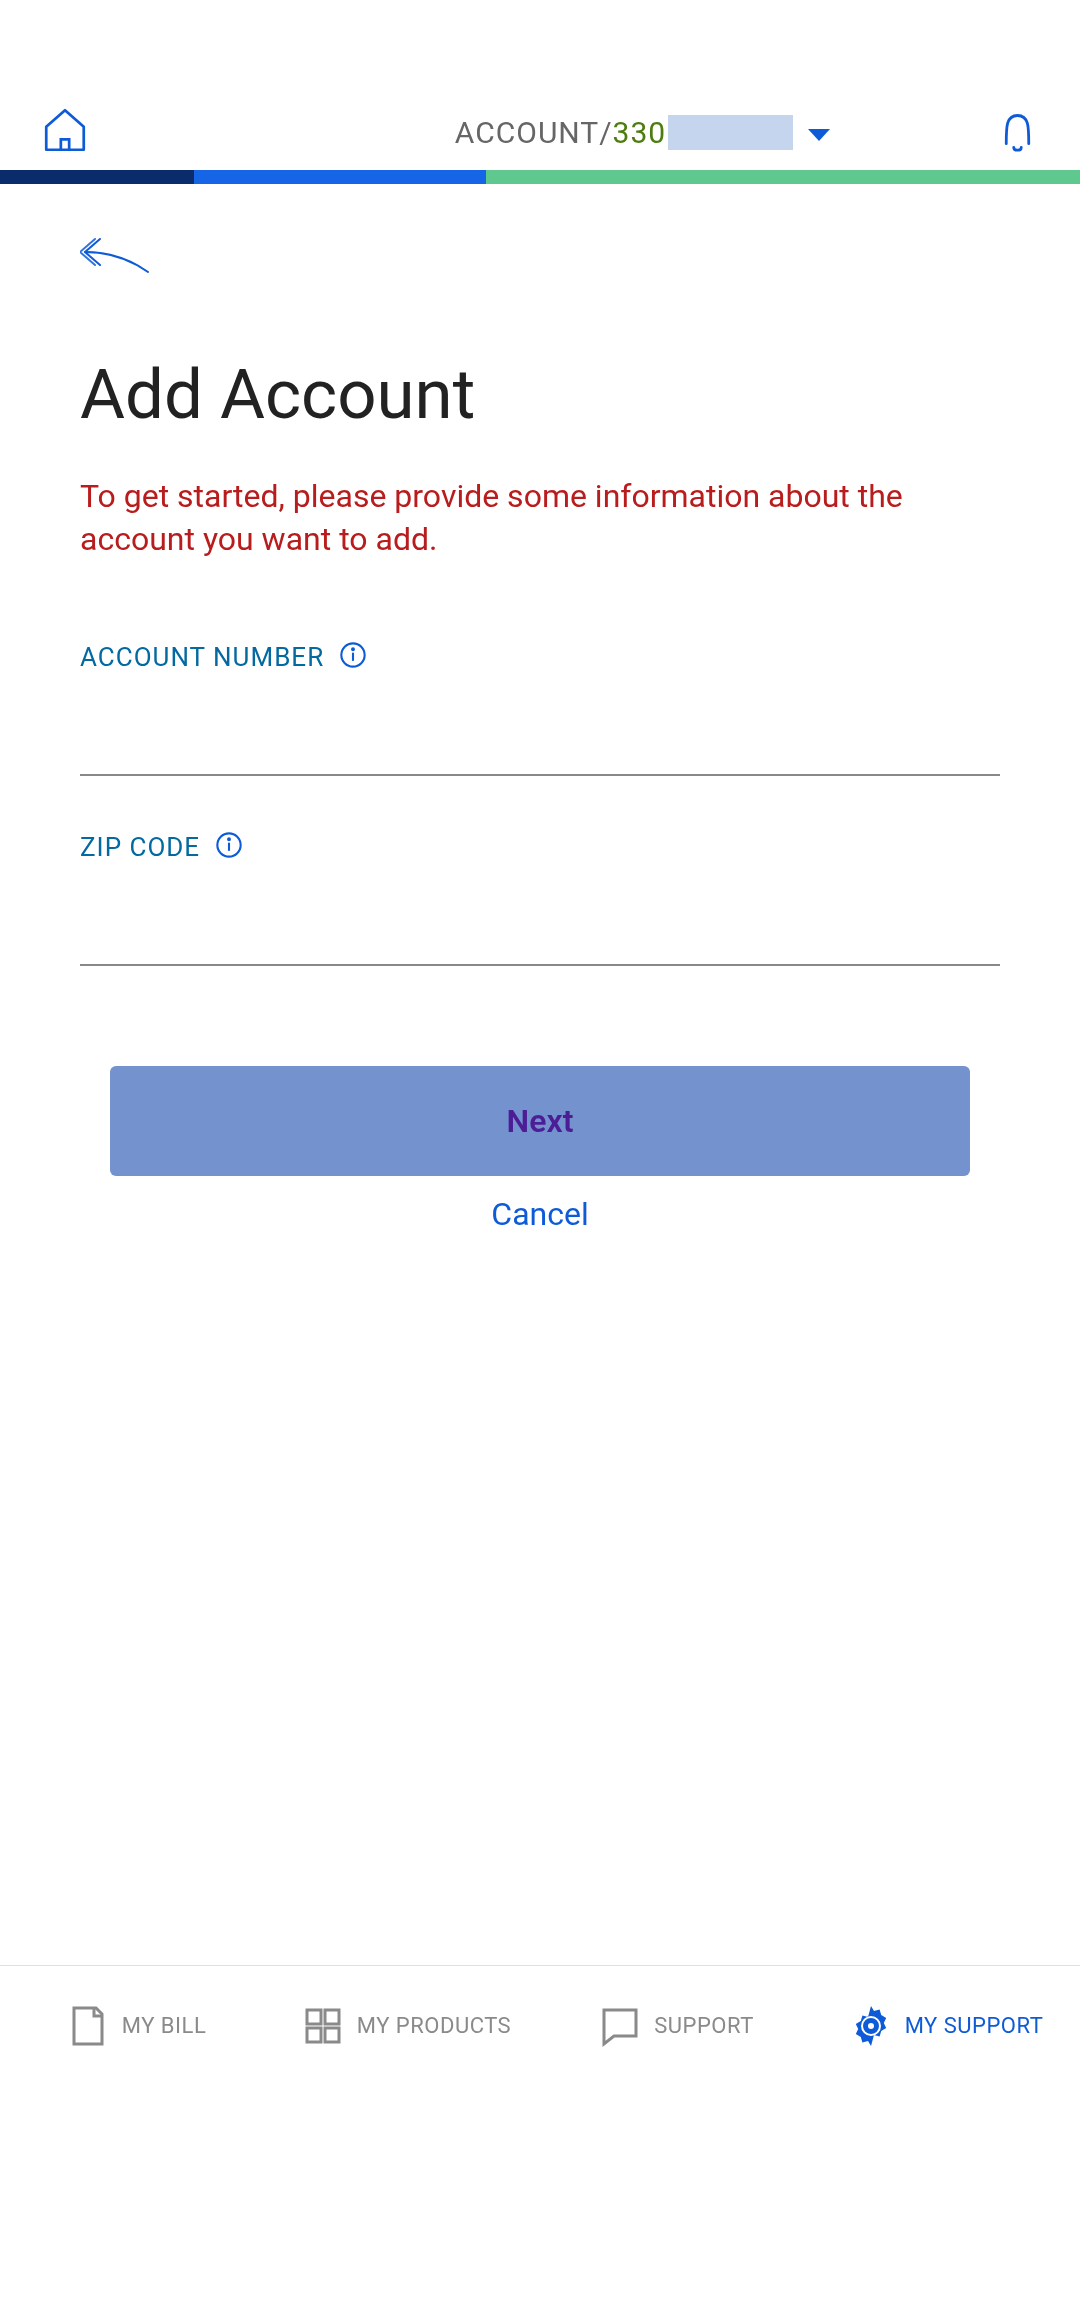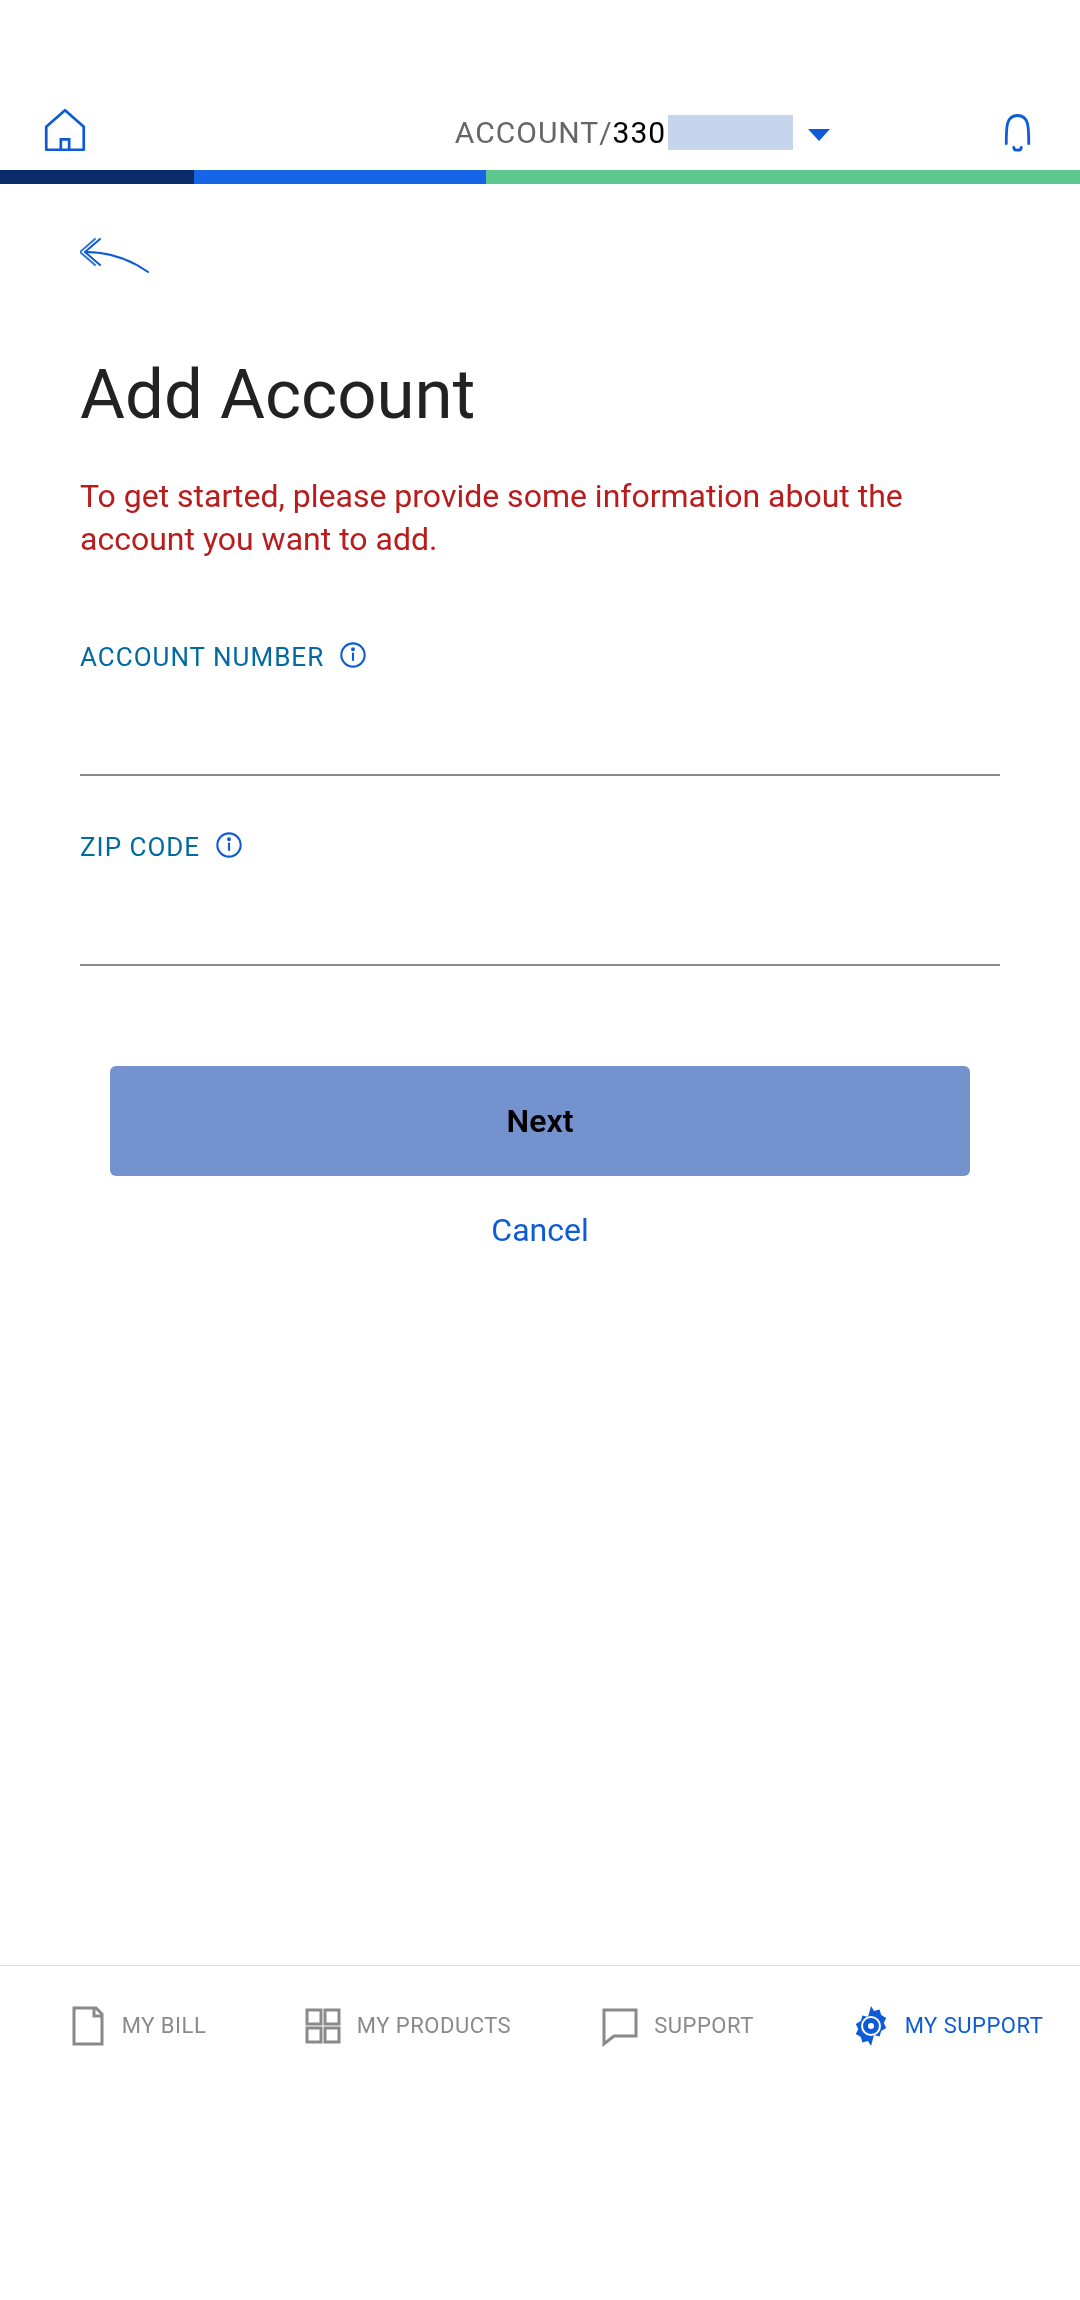--- a/index.html
+++ b/index.html
@@ -37,21 +37,21 @@
       font-size: 30px;
       letter-spacing: 1px;
       flex: 1;
       justify-content: center;
       padding-left: 200px;
     }
     .account-label {
       color: #666;
     }
     .account-number {
-      color: #000000;
+      color: #4d7c0f;
     }
     .account-blur {
       display: inline-block;
       width: 125px;
       height: 35px;
       background: #c5d5ed;
       vertical-align: middle;
       margin-left: 2px;
     }
     .caret-down {
@@ -132,35 +132,35 @@
       padding: 18px 0;
       outline: none;
       background: transparent;
     }
     .button-container {
       padding: 45px 30px 0 30px;
     }
     .next-button {
       width: 100%;
       background: #7492ce;
-      color: #000000;
+      color: #4c1d95;
       font-size: 32px;
       font-weight: 600;
       border: none;
       border-radius: 6px;
       padding: 36px 0;
       cursor: pointer;
     }
     .cancel-button {
       display: block;
       width: 100%;
       text-align: center;
       color: #0e5bd8;
       font-size: 32px;
-      padding: 35px 0;
+      padding: 19px 0;
       background: none;
       border: none;
       cursor: pointer;
     }
     .bottom-nav {
       position: absolute;
       bottom: 215px;
       left: 0;
       right: 0;
       height: 120px;

